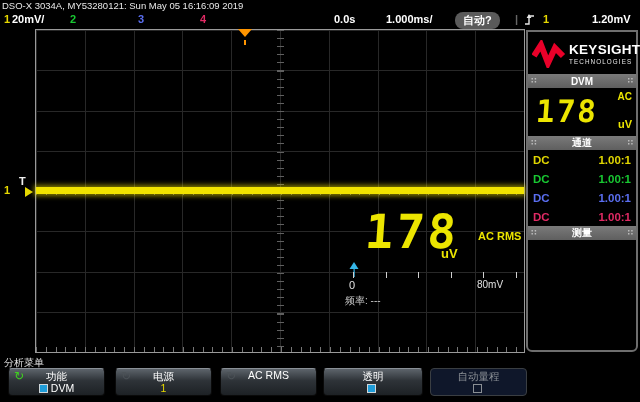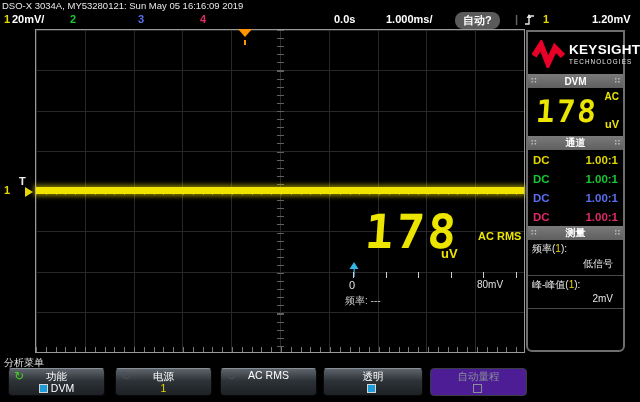--- a/index.html
+++ b/index.html
@@ -29,21 +29,21 @@
     border-top:8px solid #ff9500;}
   #trigpos-stem{left:244px;top:40px;width:2px;height:5px;background:#ff9500;}
   .seg7{font-family:"DejaVu Sans Mono","Liberation Mono",monospace;font-weight:bold;
     color:#ece500;transform:skewX(-4deg);letter-spacing:3px;}
   
   #tmark{left:19px;top:175px;font-size:11px;font-weight:bold;color:#f0f0f0;}
   #gmark{left:4px;top:184px;font-size:11px;font-weight:bold;color:#e6d800;}
   #gmark-arrow{left:25px;top:187px;width:0;height:0;border:5px solid transparent;
     border-left:8px solid #e6d800;}
   
-  #sidebar{left:526px;top:30px;width:99px;height:322px;box-sizing:border-box;
+  #sidebar{left:526px;top:30px;width:112px;height:322px;box-sizing:border-box;
     background:#000;border:2px solid #6e6e6e;border-radius:0 0 6px 6px;}
   #logo{height:40px;display:flex;align-items:center;padding:2px 2px 0 4px;}
   #logo-text{line-height:1;margin-left:3px;}
   #brand{font-size:13.5px;font-weight:bold;color:#fff;letter-spacing:.3px;}
   #brand-sub{font-size:6.3px;color:#e8e8e8;letter-spacing:1.1px;margin-top:2px;}
   .phead{height:14px;background:linear-gradient(#7a7a7a,#5f5f5f);color:#fff;
     font-size:10px;font-weight:bold;display:flex;align-items:center;
     justify-content:space-between;padding:0 3px;}
   .phead .t{flex:1;text-align:center;}
   .grip{color:#bdbdbd;font-size:8px;line-height:8px;}
@@ -59,21 +59,21 @@
   .mval{text-align:right;padding:1px 6px 3px 0;}
   .chan-num{color:#e6d800;}
   
   #menu-label{left:4px;top:356px;font-size:10px;color:#e8e8e8;}
   .softkey{position:absolute;top:368px;height:28px;border-radius:4px;box-sizing:border-box;
     background:linear-gradient(#5d646b,#2e3338 45%,#1d2125);
     border:1px solid #0a0a0a;border-top:1px solid #8a9097;
     color:#fff;font-size:10.5px;text-align:center;cursor:pointer;}
   .softkey .ttl{margin-top:2px;line-height:11px;}
   .softkey .val{line-height:13px;font-size:10.5px;}
-  .softkey.disabled{background:#4c1d95;border:1px solid #3a3e42;color:#8a8f94;}
+  .softkey.disabled{background:#0f172a;border:1px solid #3a3e42;color:#8a8f94;}
   .knob{position:absolute;left:5px;top:1px;font-size:12px;line-height:12px;}
   .knob.green{color:#3fd41e;}
   .knob.gray{color:#4c5257;}
   .cb{display:inline-block;width:9px;height:9px;border:1px solid #cfd6da;
     vertical-align:-1px;margin-right:3px;box-sizing:border-box;}
   .cb.on{background:#1f9cd8;}
   .cb.off{border-color:#8a8f94;}
   .valyellow{color:#e6d800;}
   svg{display:block;}
 </style>
@@ -177,30 +177,20 @@
         <span>DC</span>
         <span>1.00:1</span>
       </div>
     </div>
 
     <div class="phead">
       <span class="grip">∷</span>
       <span class="t">测量</span>
       <span class="grip">∷</span>
     </div>
-    <div id="meas-body">
-      <div class="mrow">
-        <div><span>频率(</span><span class="chan-num">1</span><span>):</span></div>
-        <div class="mval">低信号</div>
-      </div>
-      <div class="mrow">
-        <div><span>峰-峰值(</span><span class="chan-num">1</span><span>):</span></div>
-        <div class="mval">2mV</div>
-      </div>
-    </div>
   </div>
 
   <div class="abs" id="menu-label">分析菜单</div>
 
   <div class="softkey" style="left:8px;width:97px;">
     <span class="knob green">↻</span>
     <div class="ttl">功能</div>
     <div class="val"><span class="cb on"></span><span>DVM</span></div>
   </div>
 

